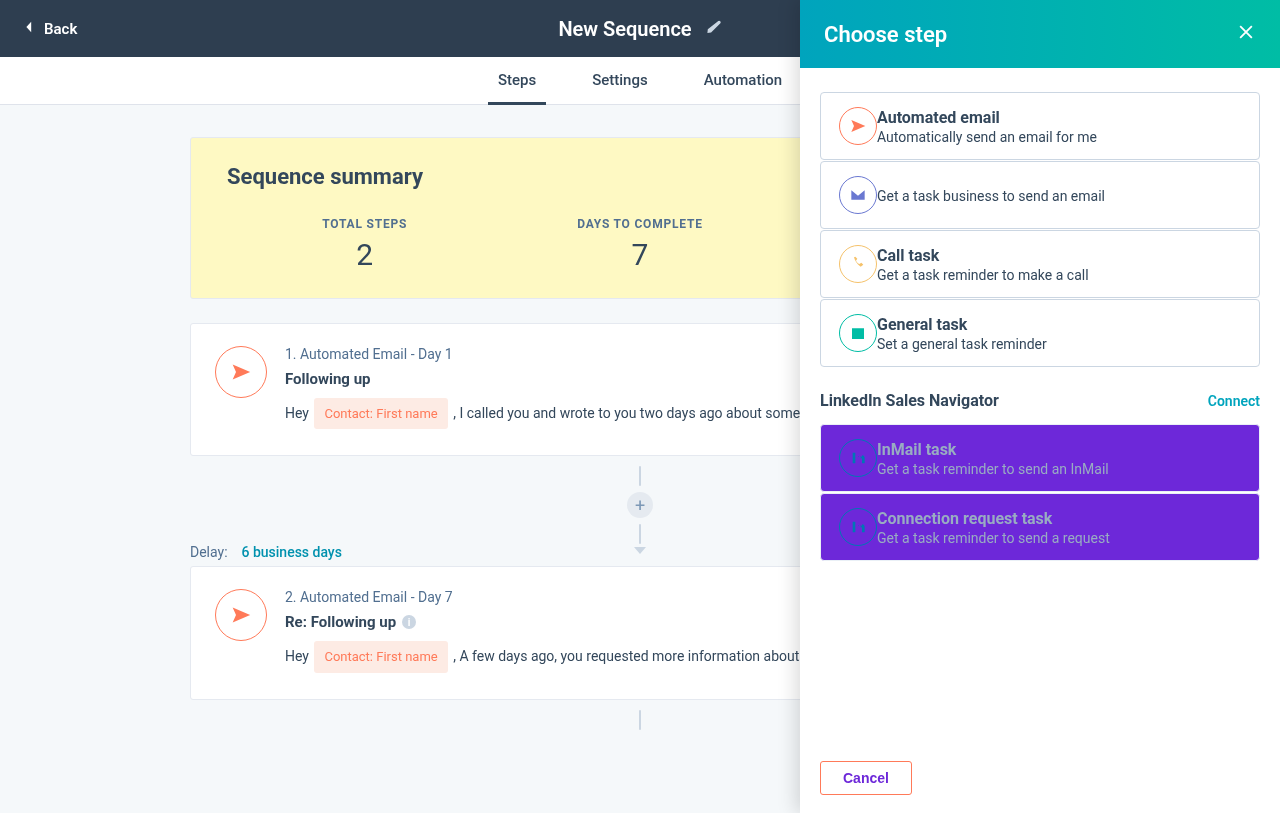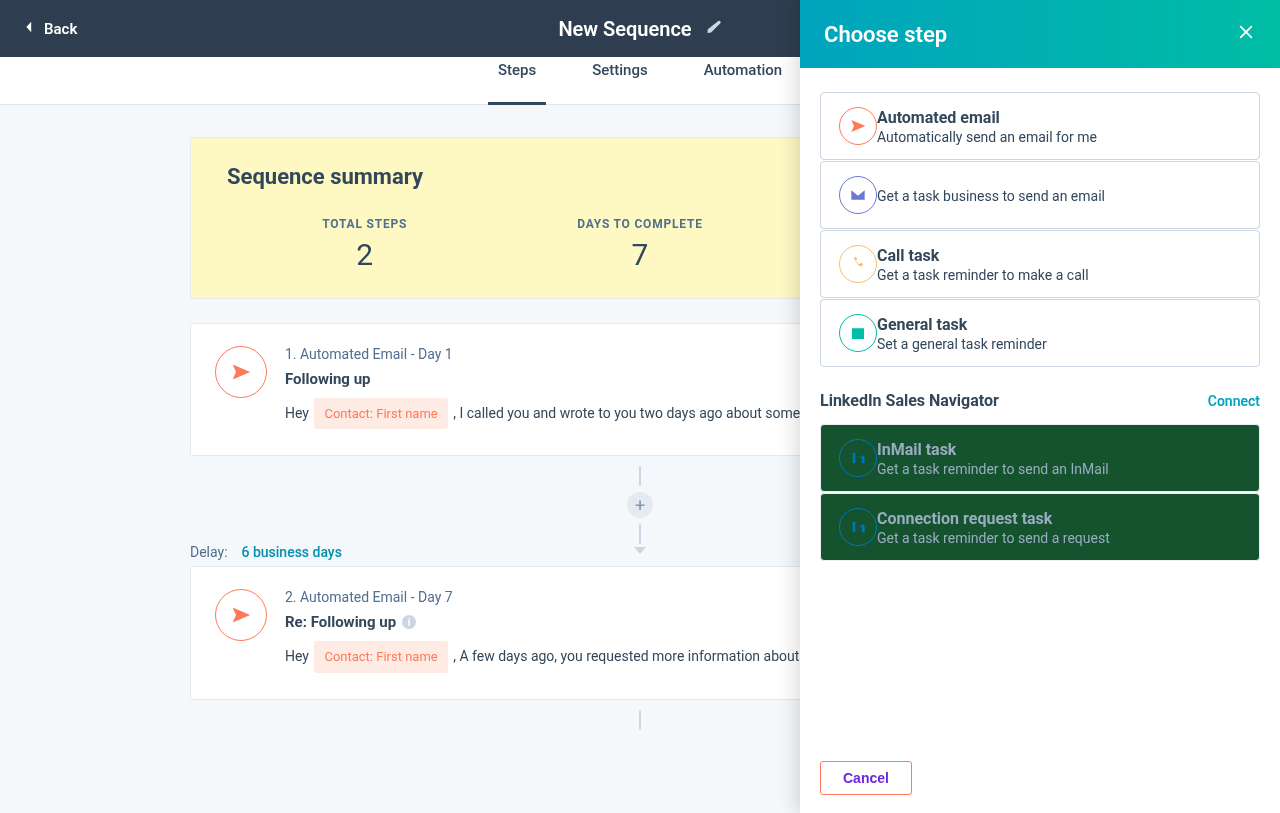--- a/index.html
+++ b/index.html
@@ -43,21 +43,21 @@
   .title-wrap svg { width: 16px; height: 16px; fill: #cbd6e2; }
   
   .tabs {
     background: #fff;
     height: 48px;
     display: flex;
     justify-content: center;
     border-bottom: 1px solid #dfe3eb;
   }
   .tab {
-    padding: 4px 28px;
+    padding: 14px 28px;
     font-size: 15px;
     color: #33475b;
     cursor: pointer;
     position: relative;
     font-weight: 500;
   }
   .tab.active::after {
     content: "";
     position: absolute;
     left: 18px; right: 18px; bottom: -1px;
@@ -252,21 +252,21 @@
     border: 1px solid #cbd6e2;
     border-radius: 4px;
     padding: 14px 18px;
     display: flex;
     gap: 0;
     align-items: center;
     margin-bottom: 1px;
     cursor: pointer;
   }
   .option.disabled {
-    background: #14532d;
+    background: #6d28d9;
     cursor: default;
     border-color: #eaf0f6;
   }
   .option.disabled .opt-title, .option.disabled .opt-desc {
     color: #99acc2;
   }
   .option .opt-icon {
     width: 38px; height: 38px;
     border-radius: 50%;
     display: flex; align-items: center; justify-content: center;

